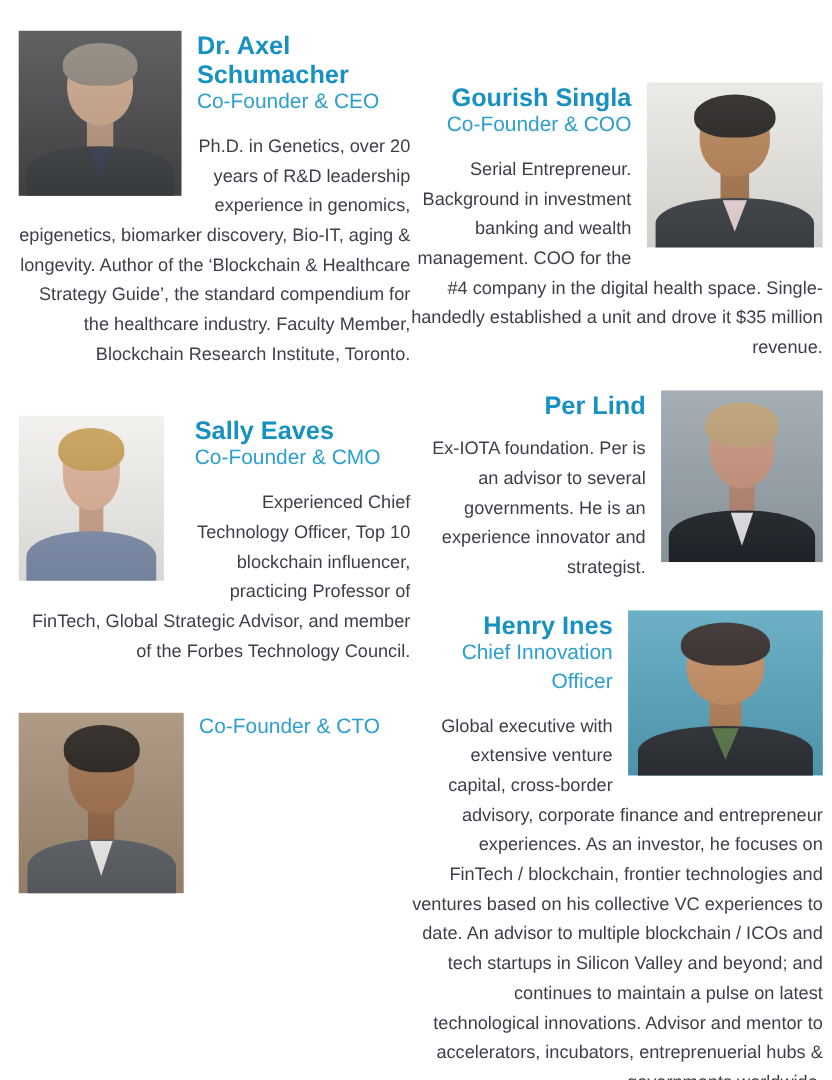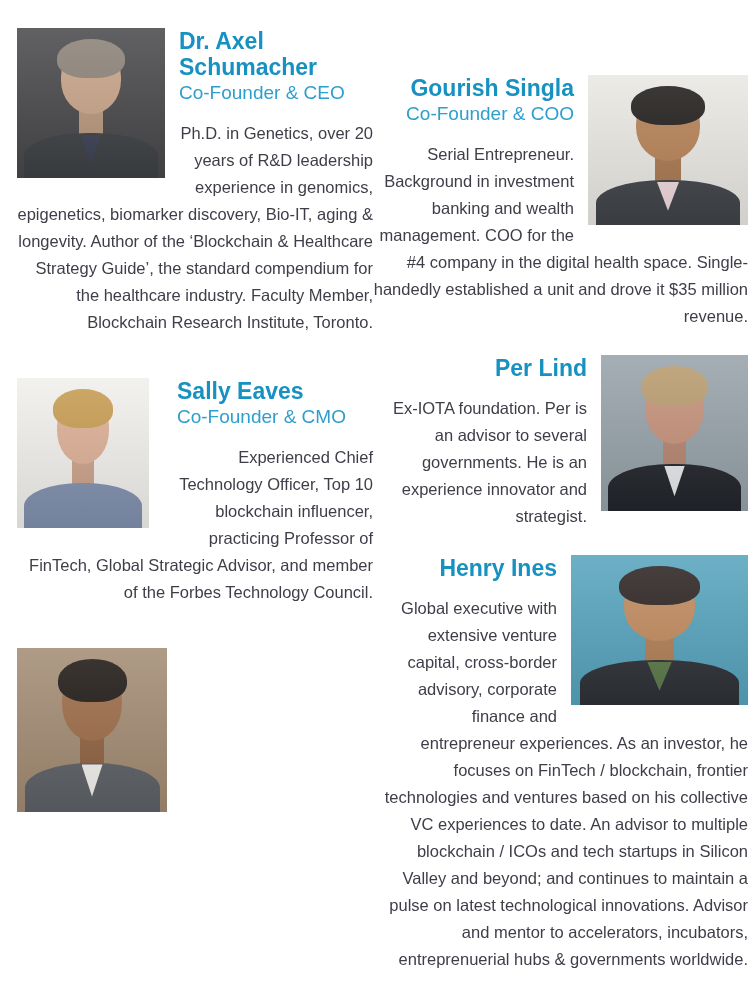--- a/index.html
+++ b/index.html
@@ -74,20 +74,21 @@
     </article>
 
     <article class="profile">
       <div class="photo photo-akash" style="--bg: #a28b72; --skin: #9c6b47; --hair: #1c1612; --suit: #5d6166; --shirt: #f4f2ee;">
         <span class="ph-neck"></span>
         <span class="ph-head"></span>
         <span class="ph-hair"></span>
         <span class="ph-torso"></span>
         <span class="ph-shirt"></span>
       </div>
+      <div class="title">Co-Founder &amp; CTO</div>
     </article>
 
   </div>
 
   <div class="col col-right">
 
     <article class="profile">
       <div class="photo photo-gourish" style="--bg: #e9e7e2; --skin: #b58054; --hair: #1d1a18; --suit: #3f4347; --shirt: #efd9dd;">
         <span class="ph-neck"></span>
         <span class="ph-head"></span>
@@ -114,18 +115,19 @@
 
     <article class="profile">
       <div class="photo photo-henry" style="--bg: #55a3bd; --skin: #c18a5e; --hair: #2a2220; --suit: #2e3136; --shirt: #5d7a4a;">
         <span class="ph-neck"></span>
         <span class="ph-head"></span>
         <span class="ph-hair"></span>
         <span class="ph-torso"></span>
         <span class="ph-shirt"></span>
       </div>
       <h2 class="name">Henry Ines</h2>
+      <div class="title">Chief Innovation Officer</div>
       <p class="bio">Global executive with extensive venture capital, cross-border advisory, corporate finance and entrepreneur experiences. As an investor, he focuses on FinTech / blockchain, frontier technologies and ventures based on his collective VC experiences to date. An advisor to multiple blockchain / ICOs and tech startups in Silicon Valley and beyond; and continues to maintain a pulse on latest technological innovations. Advisor and mentor to accelerators, incubators, entreprenuerial hubs &amp; governments worldwide.</p>
     </article>
 
   </div>
 
 </div>
 
 </body></html>

